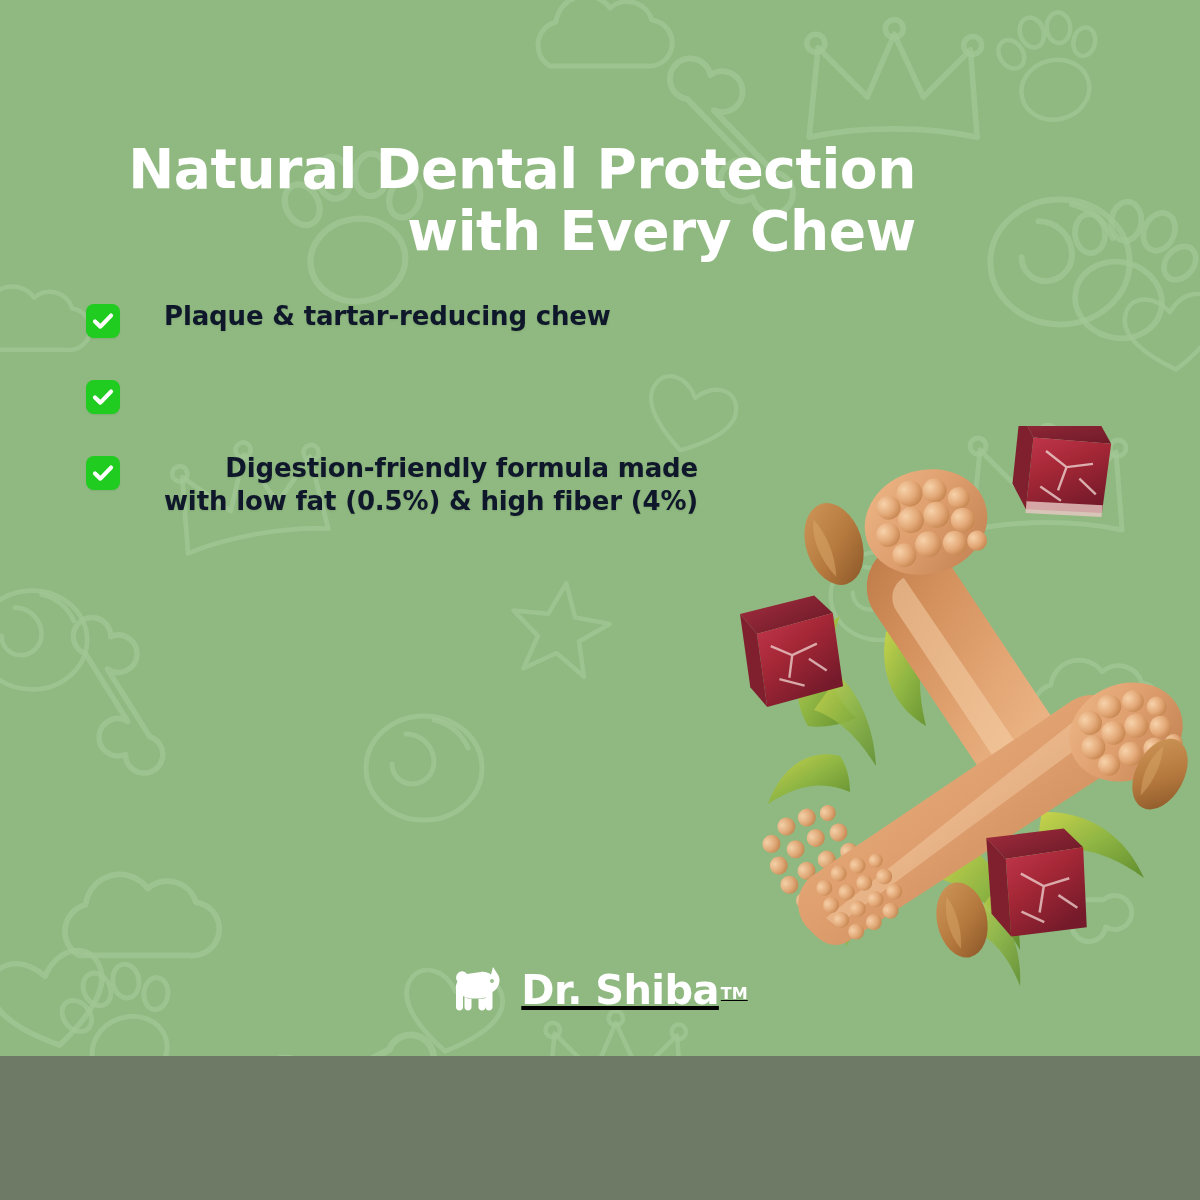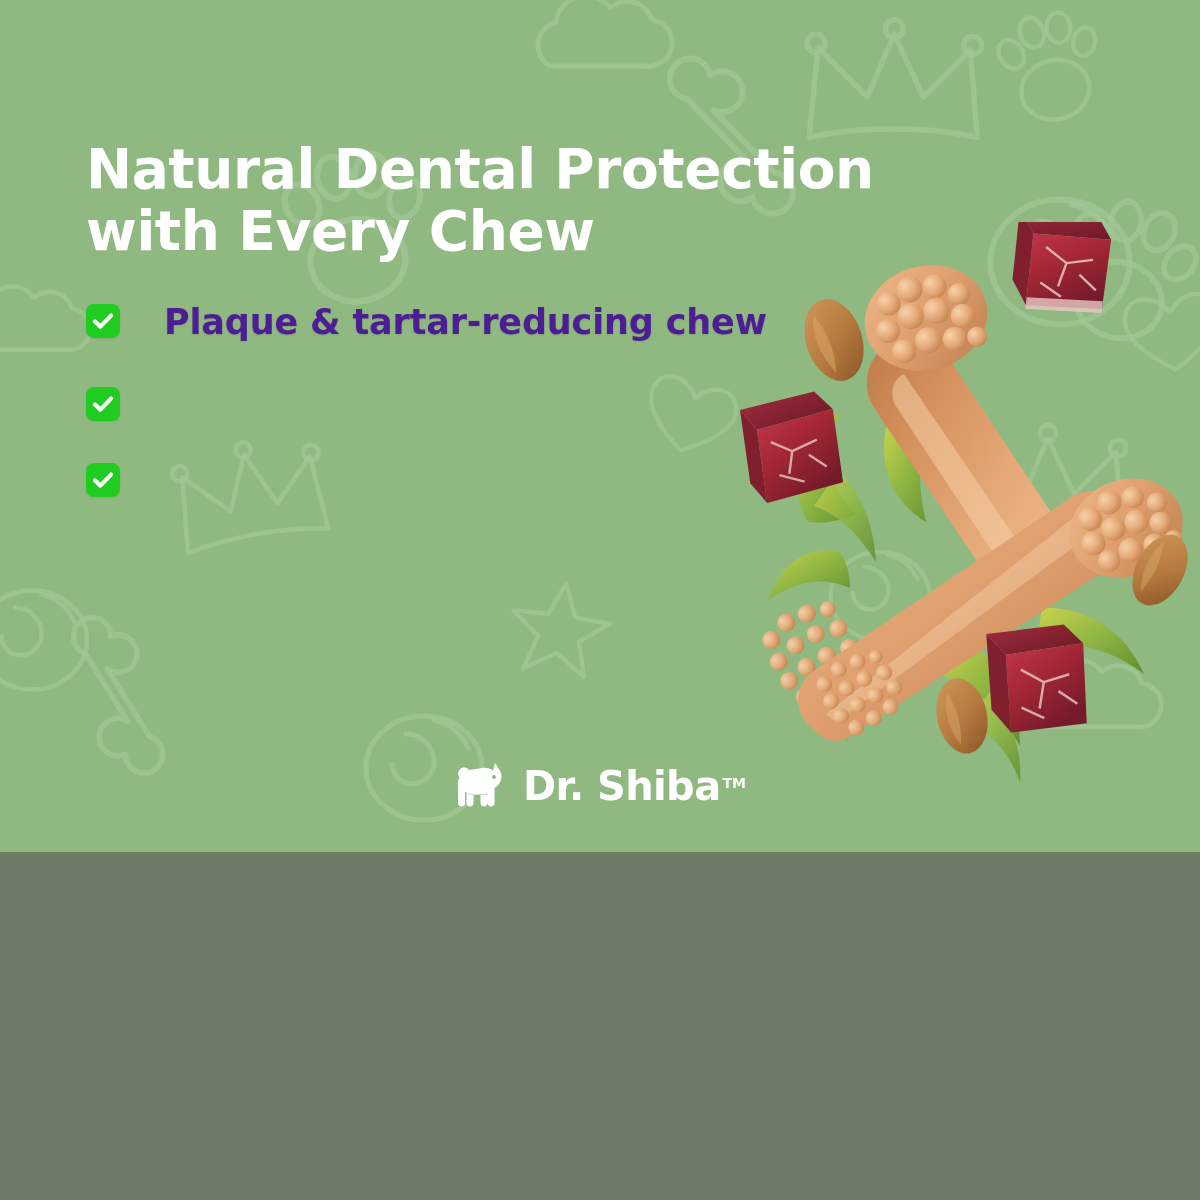--- a/index.html
+++ b/index.html
@@ -4,24 +4,25 @@
 <title>Dr. Shiba — Natural Dental Protection</title>
 <style>
   html, body {
     margin: 0;
     padding: 0;
     background: #6f7a66;
   }
   #stage {
     position: relative;
     width: 1200px;
-    height: 852px;
+    height: 1056px;
     overflow: hidden;
     background: #8fb980;
     font-family: "DejaVu Sans", sans-serif;
+    text-align: right;
     -webkit-font-smoothing: antialiased;
   }
 
   
   #doodles {
     position: absolute;
     inset: 0;
     z-index: 1;
     pointer-events: none;
   }
@@ -98,61 +99,62 @@
   }
   .check-box svg path {
     fill: none;
     stroke: #ffffff;
     stroke-width: 4.2;
     stroke-linecap: round;
     stroke-linejoin: round;
   }
   .bullet-text {
     margin-left: 44px;
-    color: #4c1d95;
-    font-size: 35px;
+    color: #0f172a;
+    font-size: 26px;
     line-height: 1.27;
     font-weight: 700;
     letter-spacing: -0.15px;
     white-space: pre-line;
     text-shadow: 0 1px 2px rgba(70,100,60,0.18);
   }
 
   
   #brand {
     position: absolute;
     left: 0;
     right: 4px;
     bottom: 42px;
     z-index: 6;
     display: flex;
     align-items: center;
     justify-content: center;
+    text-decoration: underline;
   }
   #brand-dog {
     width: 62px;
     height: 48px;
     margin-right: 11px;
   }
   #brand-dog svg { display: block; width: 100%; height: 100%; }
   #brand-dog path { fill: #ffffff; }
   #brand-name {
     color: #ffffff;
     font-size: 40px;
     font-weight: 700;
     letter-spacing: -0.6px;
     line-height: 1;
   }
   #brand-tm {
     color: #ffffff;
-    font-size: 14px;
+    font-size: 16px;
     font-weight: 700;
     line-height: 1;
     align-self: flex-start;
-    margin-top: 14px;
+    margin-top: 20px;
     margin-left: 2px;
   }
 </style>
 </head>
 <body>
 
 <div id="stage">
 
   <div id="doodles">
     <svg viewBox="0 0 1200 1200" xmlns="http://www.w3.org/2000/svg">
@@ -450,20 +452,22 @@
             </svg>
         </span>
       </li>
 
       <li class="bullet">
         <span class="check-box">
           <svg viewBox="0 0 22 20">
               <path d="M3 10.5 L8.4 15.6 L19 4.6"></path>
             </svg>
         </span>
+        <span class="bullet-text">Digestion-friendly formula made
+with low fat (0.5%) &amp; high fiber (4%)</span>
       </li>
 
 
     </ul>
   </div>
 
   <div id="brand">
     <span id="brand-dog">
       <svg viewBox="0 0 120 96" xmlns="http://www.w3.org/2000/svg">
         <path d="M97,16 L88,2 L84,17 C78,13 71,11 63,12 L36,16

